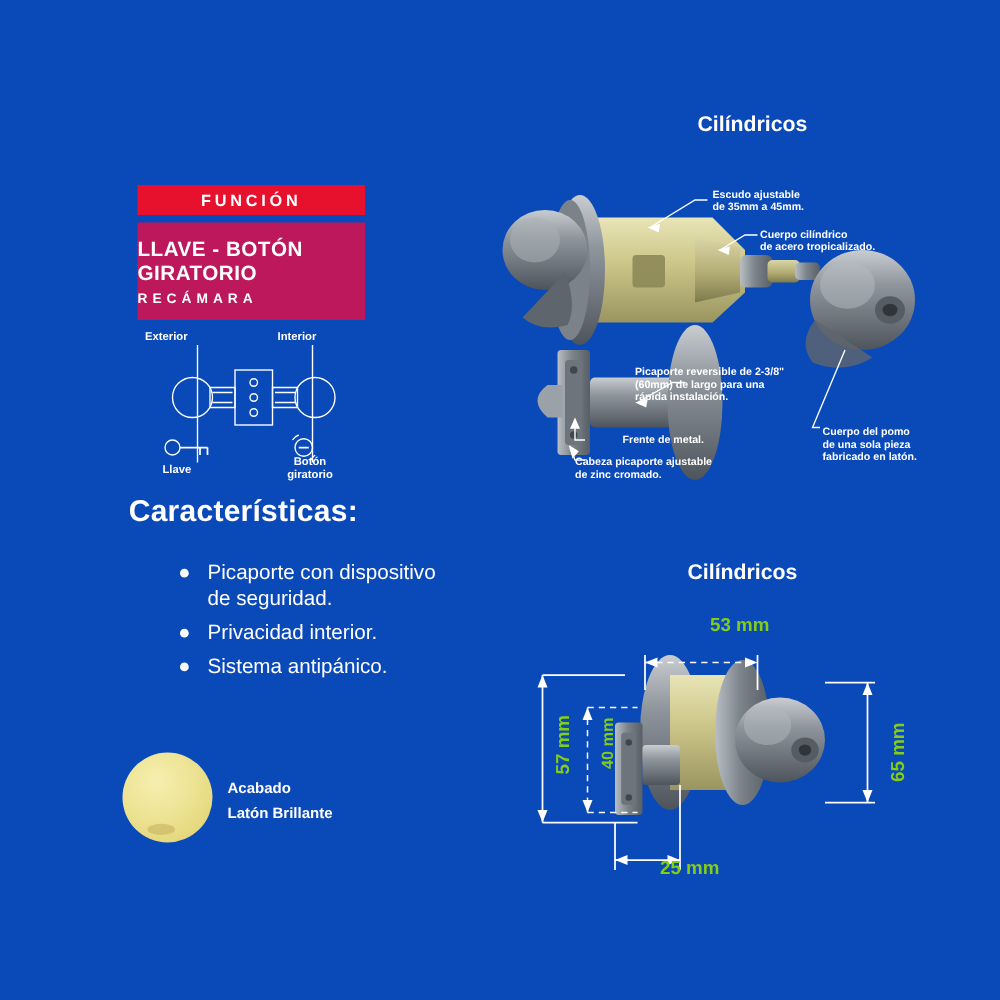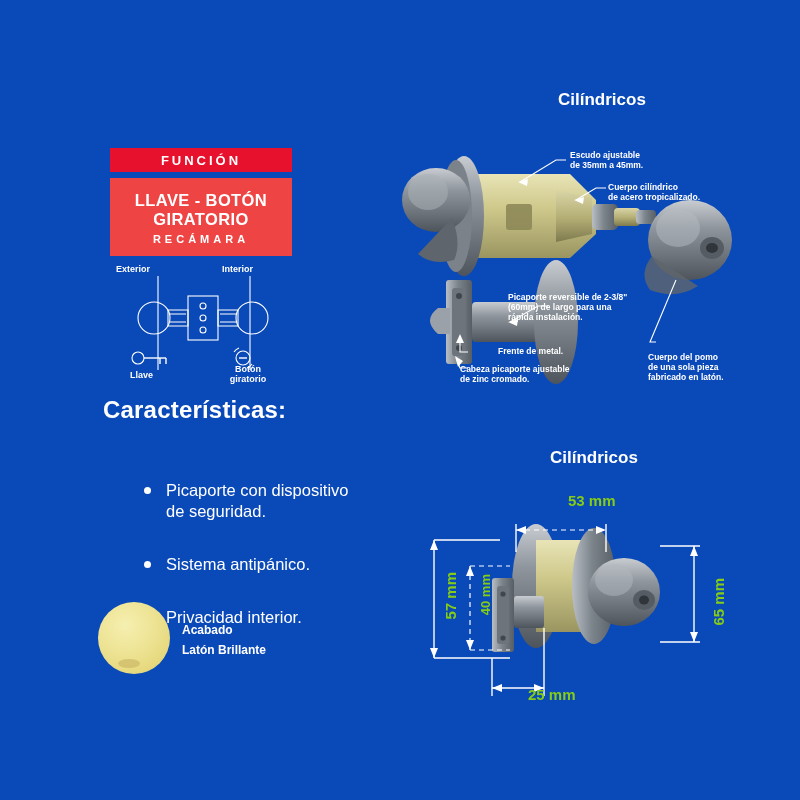--- a/index.html
+++ b/index.html
@@ -23,22 +23,22 @@
     background:#e8112d;
     display:flex; align-items:center; justify-content:center;
   }
   .funcion-badge span {
     font-size:13px; font-weight:bold; letter-spacing:3px; color:#ffffff;
   }
 
   .func-box {
     position:absolute; left:110px; top:178px;
     width:182px; height:78px;
-    background:#ef4444;
-    display:flex; flex-direction:column; align-items:center; justify-content:center;
+    background:#be185d;
+    display:flex; flex-direction:column; justify-content:center;
     padding-top:2px;
   }
   .func-box .l1 { font-size:16.5px; font-weight:bold; letter-spacing:0.4px; line-height:19px; }
   .func-box .l2 { font-size:16.5px; font-weight:bold; letter-spacing:0.4px; line-height:19px; }
   .func-box .l3 { font-size:11px; font-weight:bold; letter-spacing:4px; margin-top:4px; }
 
   
   .doorfig { position:absolute; left:110px; top:264px; width:190px; height:120px; }
   .doorfig .lbl {
     position:absolute; font-size:9px; font-weight:bold; color:#ffffff;
@@ -49,21 +49,21 @@
   .lbl-boton { left:108px; top:100px; text-align:center; width:60px; line-height:10px;}
 
   
   .caract-title {
     position:absolute; left:103px; top:396px;
     font-size:24px; font-weight:bold; letter-spacing:0.2px;
   }
   .bullets { position:absolute; left:100px; top:432px; width:250px; }
   .bullets li {
     font-size:16.5px; line-height:21px; margin-bottom:6px; list-style:none;
-    position:relative; padding-left:26px;margin-top:32px;
+    position:relative; padding-left:26px;
   }
   .bullets li::before {
     content:""; position:absolute; left:4px; top:7px;
     width:7px; height:7px; border-radius:50%; background:#ffffff;
   }
 
   
   .swatch {
     position:absolute; left:98px; top:602px; width:72px; height:72px;
     border-radius:50%;
@@ -159,22 +159,22 @@
       <div class="lbl lbl-boton">
         <span>Botón</span><br>
         <span>giratorio</span>
       </div>
     </div>
 
     <div class="caract-title">Características:</div>
 
     <ul class="bullets">
       <li>Picaporte con dispositivo de seguridad.</li>
+      <li>Privacidad interior.</li>
       <li>Sistema antipánico.</li>
-      <li>Privacidad interior.</li>
     </ul>
 
     <div class="swatch"></div>
     <div class="acabado-text">
       <div>Acabado</div>
       <div>Latón Brillante</div>
     </div>
   </div>
 
   <div class="right-col">
@@ -247,21 +247,21 @@
       <path d="M148 192 l10 -3 -1 7 z" fill="#ffffff"></path>
       <path d="M100 204 l4 9 -8 0 z" fill="#ffffff"></path>
       <path d="M95 226 l8 5 -5 6 z" fill="#ffffff"></path>
     </svg>
 
     <div class="callout" style="left:210px; top:150px; width:120px;">Escudo ajustable<br>de 35mm a 45mm.</div>
     <div class="callout" style="left:248px; top:182px; width:140px;">Cuerpo cilíndrico<br>de acero tropicalizado.</div>
     <div class="callout" style="left:148px; top:292px; width:160px;">Picaporte reversible de 2-3/8"<br>(60mm) de largo para una<br>rápida instalación.</div>
     <div class="callout" style="left:112px; top:346px; width:140px;margin-left:26px;">Frente de metal.</div>
     <div class="callout" style="left:100px; top:364px; width:170px;">Cabeza picaporte ajustable<br>de zinc cromado.</div>
-    <div class="callout" style="left:288px; top:340px; width:120px;margin-top:12px;">Cuerpo del pomo<br>de una sola pieza<br>fabricado en latón.</div>
+    <div class="callout" style="left:298px; top:340px; width:120px;">Cuerpo del pomo<br>de una sola pieza<br>fabricado en latón.</div>
 
     <div class="sec-title t2">Cilíndricos</div>
 
     <svg width="440" height="260" viewBox="0 0 440 260" style="position:absolute;left:0;top:500px;">
 
       <ellipse cx="176" cy="86" rx="24" ry="62" fill="url(#steel)"></ellipse>
       <path d="M176 40 L232 40 L232 132 L176 132 Z" fill="url(#brass)"></path>
       <ellipse cx="234" cy="86" rx="22" ry="58" fill="url(#steel2)"></ellipse>
       <ellipse cx="264" cy="92" rx="36" ry="34" fill="url(#steel)"></ellipse>
       <ellipse cx="254" cy="80" rx="19" ry="16" fill="#b2b8be" opacity=".5"></ellipse>

